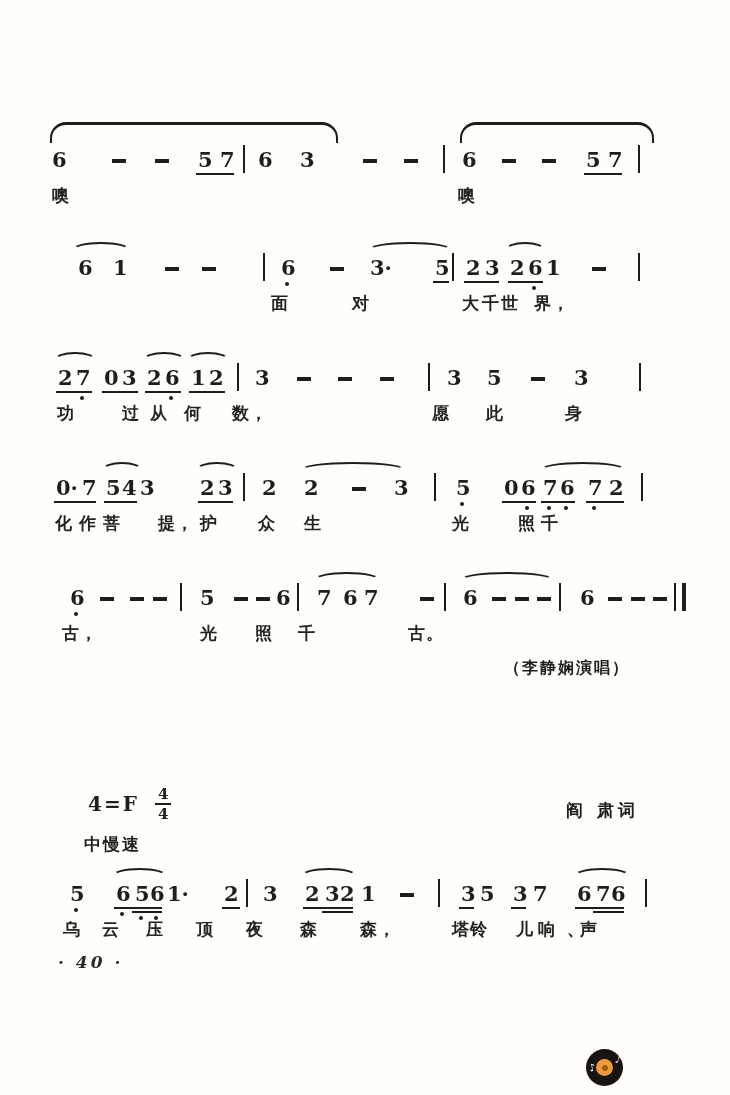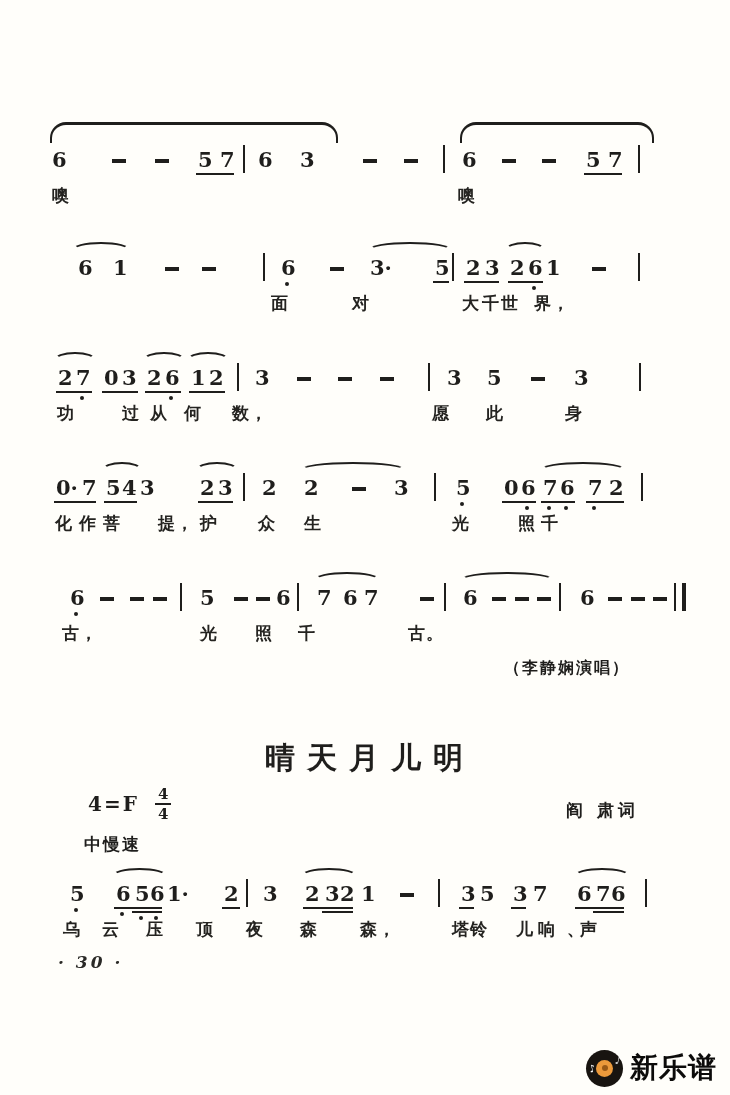--- a/index.html
+++ b/index.html
@@ -263,36 +263,34 @@
       <div class="lyric" style="left: 452px; top: 918px;">塔</div>
       <div class="lyric" style="left: 470px; top: 918px;">铃</div>
       <div class="lyric" style="left: 516px; top: 918px;">儿</div>
       <div class="lyric" style="left: 538px; top: 918px;">响</div>
       <div class="lyric" style="left: 567px; top: 918px;">、</div>
       <div class="lyric" style="left: 580px; top: 918px;">声</div>
     </div>
 
   <div class="credit">（李静娴演唱）</div>
 
-  <div class="title">晴天月儿明</div>
 
   <div class="keysig">
     <span class="keytext">4=F</span>
     <span class="frac">
       <span class="num">4</span>
       <span class="den">4</span>
     </span>
   </div>
 
   <div class="lyricist">阎 肃词</div>
   <div class="tempo">中慢速</div>
-  <div class="pagenum">· 30 ·</div>
+  <div class="pagenum">· 40 ·</div>
 
   <div class="logo">
     <span class="disc" style="background: rgb(24, 20, 16);">
       <span class="dnote l">♪</span>
       <span class="dcenter" style="background: rgb(236, 154, 59);"></span>
       <span class="dhole"></span>
       <span class="dnote r">♪</span>
     </span>
-    <span class="logotext">新乐谱</span>
   </div>
 </div>
 
 </body></html>

